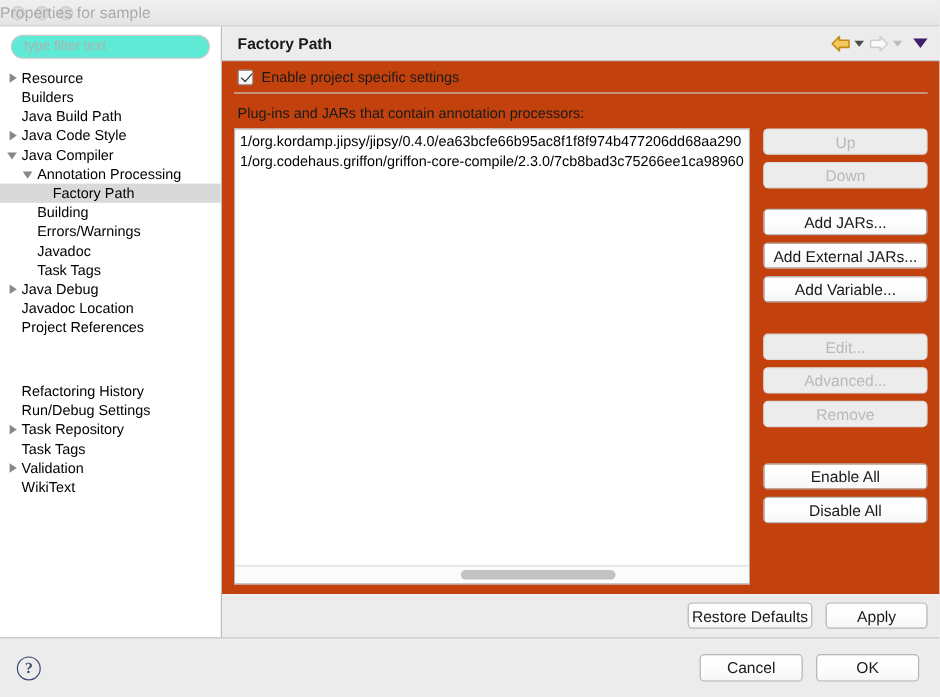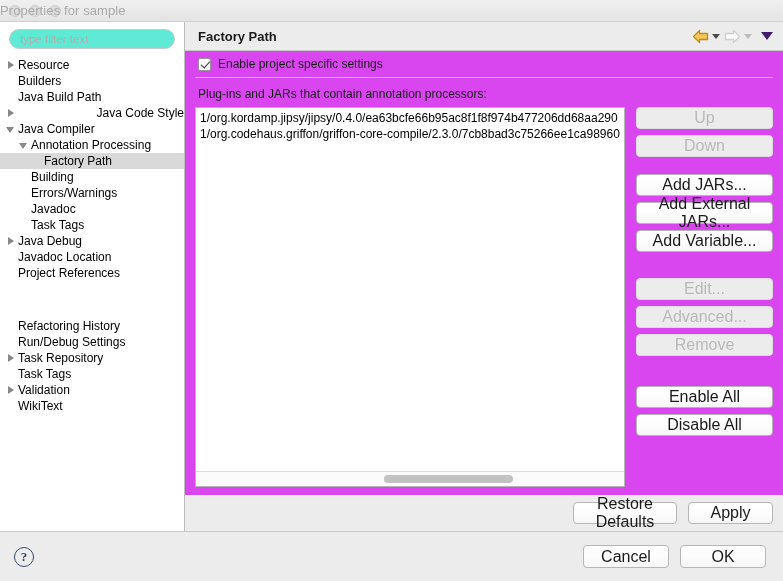--- a/index.html
+++ b/index.html
@@ -100,21 +100,21 @@
   .nav-icons { margin-left: auto; display: flex; align-items: center; gap: 4px; }
   .nav-btn { display: flex; align-items: center; gap: 3px; }
   .caret-sm { width: 0; height: 0; border-left: 4px solid transparent;
     border-right: 4px solid transparent; border-top: 5px solid #4a4a4a; }
   .caret-sm.dim { border-top-color: #bcbcbc; }
   .caret-lg { width: 0; height: 0; border-left: 6px solid transparent;
     border-right: 6px solid transparent; border-top: 8px solid #3d1f6b; margin-left: 5px; }
 
   .pane-content {
     flex: 1 1 auto; min-height: 0;
-    background: #d946ef;
+    background: #c2410c;
     display: flex; flex-direction: column;
     padding: 0 10px;
   }
 
   .enable-row {
     height: 26px; flex: 0 0 26px;
     display: flex; align-items: center; gap: 7px;
     padding-left: 3px;
   }
   .checkbox {
@@ -169,21 +169,21 @@
     flex: 0 0 137px; width: 137px;
     margin-left: 11px;
     display: flex; flex-direction: column;
     position: relative;
   }
   .btn {
     height: 22px; width: 100%;
     border: 1px solid #b6b6b6; border-radius: 4px;
     background: linear-gradient(to bottom,#ffffff 0%,#fdfdfd 50%,#f6f6f6 100%);
     font-family: "Liberation Sans", sans-serif;
-    font-size: 16px; color: #1a1a1a;
+    font-size: 13px; color: #1a1a1a;
     display: flex; align-items: center; justify-content: center;
     padding: 0; cursor: default;
   }
   .btn.disabled {
     background: #ececec;
     border-color: #dcdcdc;
     color: #b9b9b9;
   }
 
   
@@ -240,21 +240,21 @@
             <span class="tree-label">Resource</span>
           </div>
           <div class="tree-item" style="padding-left: 6px;">
             <span class="twisty"></span>
             <span class="tree-label">Builders</span>
           </div>
           <div class="tree-item" style="padding-left: 6px;">
             <span class="twisty"></span>
             <span class="tree-label">Java Build Path</span>
           </div>
-          <div class="tree-item" style="padding-left: 6px; justify-content: space-between;">
+          <div class="tree-item" style="padding-left: 6px;">
             <span class="twisty collapsed"></span>
             <span class="tree-label">Java Code Style</span>
           </div>
           <div class="tree-item" style="padding-left: 6px;">
             <span class="twisty expanded"></span>
             <span class="tree-label">Java Compiler</span>
           </div>
           <div class="tree-item" style="padding-left: 19px;">
             <span class="twisty expanded"></span>
             <span class="tree-label">Annotation Processing</span>

